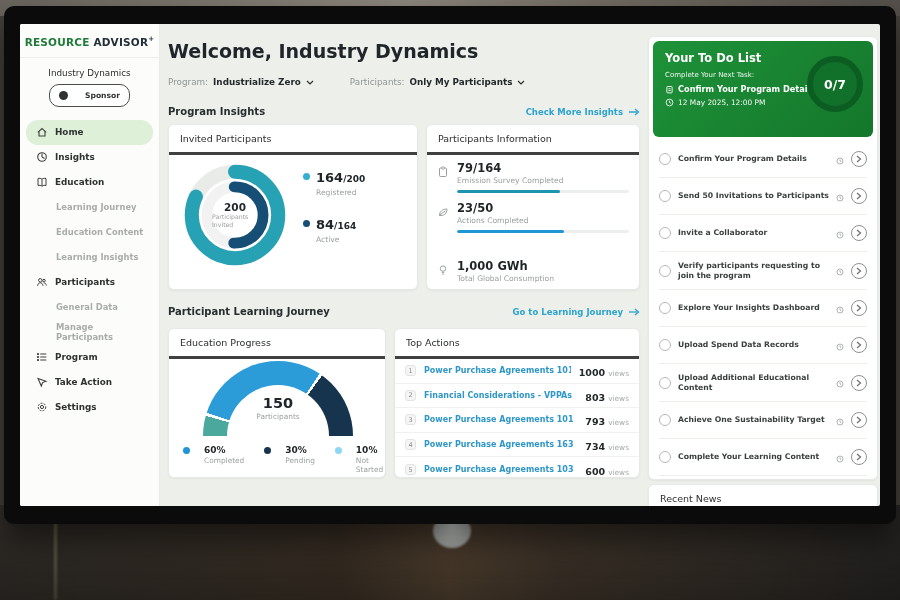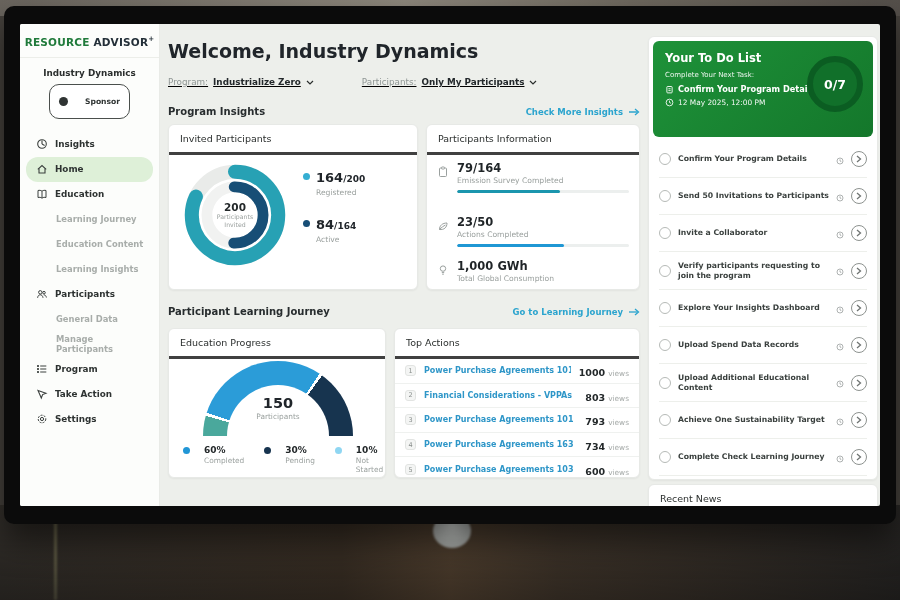--- a/index.html
+++ b/index.html
@@ -22,53 +22,53 @@
   .monitor{position:absolute;left:4px;top:6px;width:892px;height:518px;background:#0b0b0b;
     border-radius:10px;box-shadow:0 16px 32px rgba(0,0,0,.55);z-index:2;}
   .screen{position:absolute;left:16px;top:18px;width:860px;height:482px;background:#edefeb;
     overflow:hidden;border-radius:2px;}
 
   
   .sidebar{position:absolute;left:0;top:0;width:140px;height:100%;background:#fcfdfb;border-right:1px solid #e9ebe7;}
   .logo{margin-top:11px;text-align:center;font-size:10.5px;font-weight:bold;letter-spacing:.2px;}
   .logo .p1{color:#1f7a3a}.logo .p2{color:#232f38}.logo sup{font-size:7px;color:#232f38}
   .logo-divider{border-bottom:1px solid #ecEEe9;border-bottom:1px solid #eceee9;margin-top:9px;}
-  .org{margin-top:10px;text-align:center;font-size:8.8px;font-weight:bold;color:#2a2e2d;}
+  .org{margin-top:10px;text-align:center;font-size:8.8px;font-weight:normal;color:#2a2e2d;}
   .sponsor{margin:6px auto 0;width:fit-content;display:flex;align-items:center;gap:17px;
-    border:1.3px solid #4a4f4c;border-radius:10px;padding:12px 9px;font-size:7.6px;font-weight:bold;color:#2f3433;background:#fff;}
+    border:1.3px solid #4a4f4c;border-radius:10px;padding:6px 9px;font-size:7.6px;font-weight:bold;color:#2f3433;background:#fff;}
   .sponsor-dot{width:9px;height:9px;border-radius:50%;background:#2f3433;}
   .nav{margin-top:13px;}
   .nav-item{display:flex;align-items:center;gap:7px;height:25px;margin:0 6px;padding:0 4px 0 9px;
     border-radius:12px;font-size:8.8px;font-weight:bold;color:#2e3332;cursor:pointer;}
   .nav-item.active{background:#def0d8;}
   .nav-item.sub{padding-left:30px;color:#a8adaa;font-weight:600;font-size:8.4px;}
   .nav-icon{width:13px;height:13px;display:flex;align-items:center;justify-content:center;color:#3b403e;}
   .nav-icon svg{width:12px;height:12px;}
 
   
   .welcome{position:absolute;left:148px;top:16px;font-size:19px;font-weight:bold;color:#20252a;}
-  .filters{position:absolute;left:148px;top:53px;display:flex;gap:48px;text-decoration:underline;}
+  .filters{position:absolute;left:148px;top:53px;display:flex;gap:36px;}
   .filter{display:flex;align-items:center;gap:5px;cursor:pointer;}
   .filter-label{font-size:8.8px;color:#8f9694;}
   .filter-value{font-size:8.8px;font-weight:bold;color:#23282b;}
   .section-head{position:absolute;left:148px;width:472px;display:flex;justify-content:space-between;align-items:center;}
   .section-title{font-size:10px;font-weight:bold;color:#272c2e;}
   .section-link{font-size:8.5px;font-weight:bold;color:#2ba4ce;display:flex;gap:5px;align-items:center;cursor:pointer;}
 
   .card{position:absolute;background:#fff;border:1px solid #e7e9e6;border-radius:6px;box-shadow:0 1px 2px rgba(0,0,0,.05);}
   .card-title{font-size:9.5px;font-weight:normal;color:#2b2f2e;padding:8px 11px;border-bottom:3px solid #404040;}
 
   #card-invited{left:148px;top:100px;width:250px;height:166px;}
   #card-pinfo{left:406px;top:100px;width:214px;height:166px;}
   #card-eduprog{left:148px;top:304px;width:218px;height:150px;}
   #card-lessons{left:374px;top:304px;width:246px;height:150px;}
 
   
   .donut-wrap{position:absolute;left:12px;top:36px;width:108px;height:108px;}
-  .donut-center{position:absolute;inset:0;display:flex;flex-direction:column;align-items:center;justify-content:center;text-align:center;}
+  .donut-center{position:absolute;inset:0;display:flex;flex-direction:column;align-items:center;justify-content:center;text-align:left;}
   .donut-center .v{font-size:10.5px;font-weight:bold;color:#23282a;}
   .donut-center .l{font-size:6.2px;color:#9aa09e;width:46px;line-height:1.3;}
   .dlegend{position:absolute;left:134px;top:42px;}
   .dlegend-entry{margin-bottom:17px;cursor:default;}
   .dl-line{display:flex;align-items:center;gap:6px;}
   .dl-dot{width:7px;height:7px;border-radius:50%;}
   .dl-big{font-size:13px;font-weight:bold;color:#20252a;}
   .dl-small{font-size:9px;font-weight:bold;color:#20252a;}
   .dl-label{font-size:7.6px;color:#9aa09e;margin:2px 0 0 13px;}
 
@@ -143,37 +143,37 @@
         <span class="p1">RESOURCE</span>
         <span class="p2">ADVISOR</span><sup>+</sup>
       </div>
       <div class="logo-divider"></div>
       <div class="org">Industry Dynamics</div>
       <div class="sponsor">
         <span class="sponsor-dot"></span>
         <span>Sponsor</span>
       </div>
       <div class="nav" id="nav">
+          <div class="nav-item active">
+            <span class="nav-icon">
+              <svg viewBox="0 0 12 12" fill="none" stroke="currentColor" stroke-width="1.1">
+                <path d="M1.8 6.3 L6 2.5 L10.2 6.3"></path>
+                <path d="M3 5.4 V10 H9 V5.4"></path>
+              </svg>
+            </span>
+            <span class="nav-label">Home</span>
+          </div>
           <div class="nav-item">
             <span class="nav-icon">
               <svg viewBox="0 0 12 12" fill="none" stroke="currentColor" stroke-width="1.1">
                 <circle cx="6" cy="6" r="4.3"></circle>
                 <path d="M6 6 V2.6 M6 6 L8.6 7.4"></path>
               </svg>
             </span>
             <span class="nav-label">Insights</span>
-          </div>
-          <div class="nav-item active">
-            <span class="nav-icon">
-              <svg viewBox="0 0 12 12" fill="none" stroke="currentColor" stroke-width="1.1">
-                <path d="M1.8 6.3 L6 2.5 L10.2 6.3"></path>
-                <path d="M3 5.4 V10 H9 V5.4"></path>
-              </svg>
-            </span>
-            <span class="nav-label">Home</span>
           </div>
           <div class="nav-item">
             <span class="nav-icon">
               <svg viewBox="0 0 12 12" fill="none" stroke="currentColor" stroke-width="1">
                 <path d="M6 3.2 C5 2.3 3.4 2.1 2 2.5 V9.5 C3.4 9.1 5 9.3 6 10.2 C7 9.3 8.6 9.1 10 9.5 V2.5 C8.6 2.1 7 2.3 6 3.2 Z"></path>
                 <line x1="6" y1="3.2" x2="6" y2="10.2"></line>
               </svg>
             </span>
             <span class="nav-label">Education</span>
           </div>
@@ -308,21 +308,21 @@
             </svg>
         </span>
         <div style="flex:1">
           <div class="stat-v">79/164</div>
           <div class="stat-l">Emission Survey Completed</div>
           <div class="stat-bar">
               <div class="stat-fill" style="width: 60%; background: rgb(27, 150, 174);"></div>
             </div>
         </div>
       </div>
-      <div class="stat-row" style="top:90px">
+      <div class="stat-row" style="top:76px">
         <span class="stat-icon">
           <svg viewBox="0 0 12 12" fill="none" stroke="currentColor" stroke-width="1">
               <path d="M2.5 9.5 C2.5 5.5 5.5 3 10 3 C10 7.5 7 10 2.5 9.5 Z"></path>
               <path d="M2.5 9.5 C4.5 7.5 6.5 6 8.5 5"></path>
             </svg>
         </span>
         <div style="flex:1">
           <div class="stat-v">23/50</div>
           <div class="stat-l">Actions Completed</div>
           <div class="stat-bar">
@@ -545,21 +545,21 @@
                 <polyline points="6,3.5 6,6 8,7"></polyline>
               </svg></span>
             <span class="task-chev">
               <svg width="6" height="8" viewBox="0 0 6 8">
                 <polyline points="1,1 4.5,4 1,7" fill="none" stroke="currentColor" stroke-width="1.3"></polyline>
               </svg>
             </span>
           </div>
           <div class="task">
             <span class="task-check"></span>
-            <span class="task-label">Complete Check Learning Journey</span>
+            <span class="task-label">Complete Your Learning Content</span>
             <span class="task-clock"><svg width="8" height="8" viewBox="0 0 12 12" fill="none" stroke="currentColor" stroke-width="1.2">
                 <circle cx="6" cy="6" r="4.5"></circle>
                 <polyline points="6,3.5 6,6 8,7"></polyline>
               </svg></span>
             <span class="task-chev">
               <svg width="6" height="8" viewBox="0 0 6 8">
                 <polyline points="1,1 4.5,4 1,7" fill="none" stroke="currentColor" stroke-width="1.3"></polyline>
               </svg>
             </span>
           </div>

